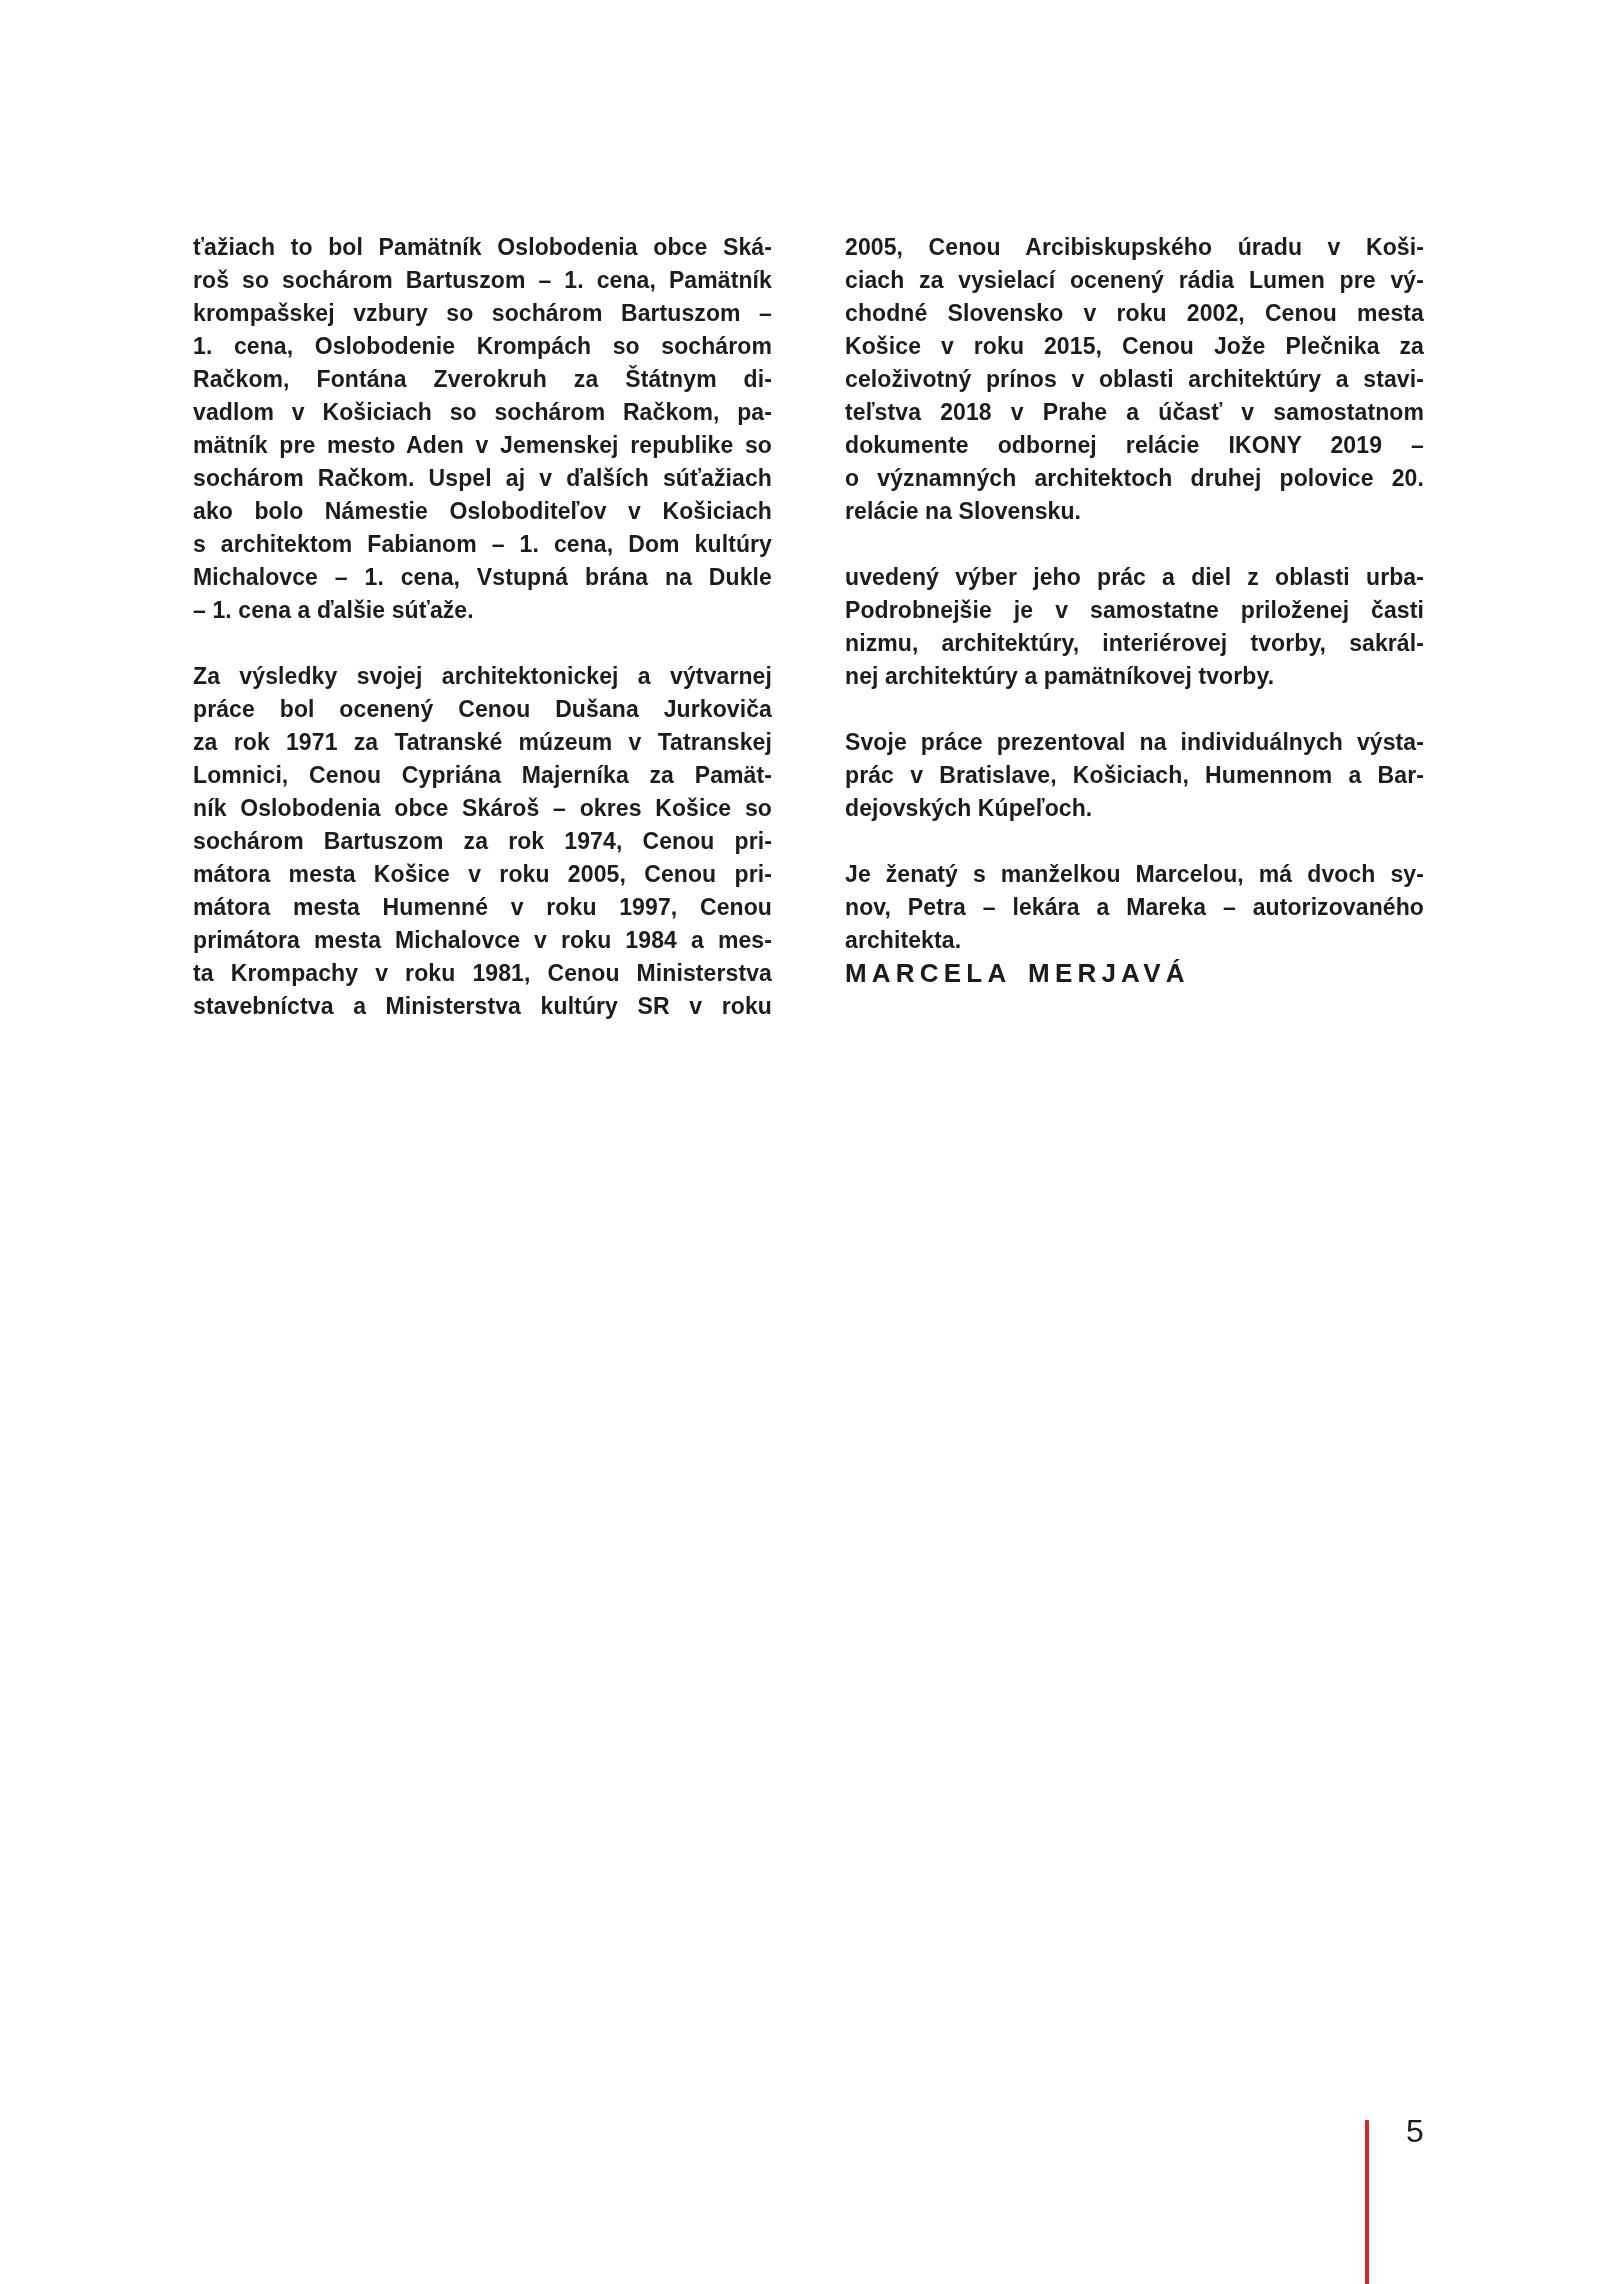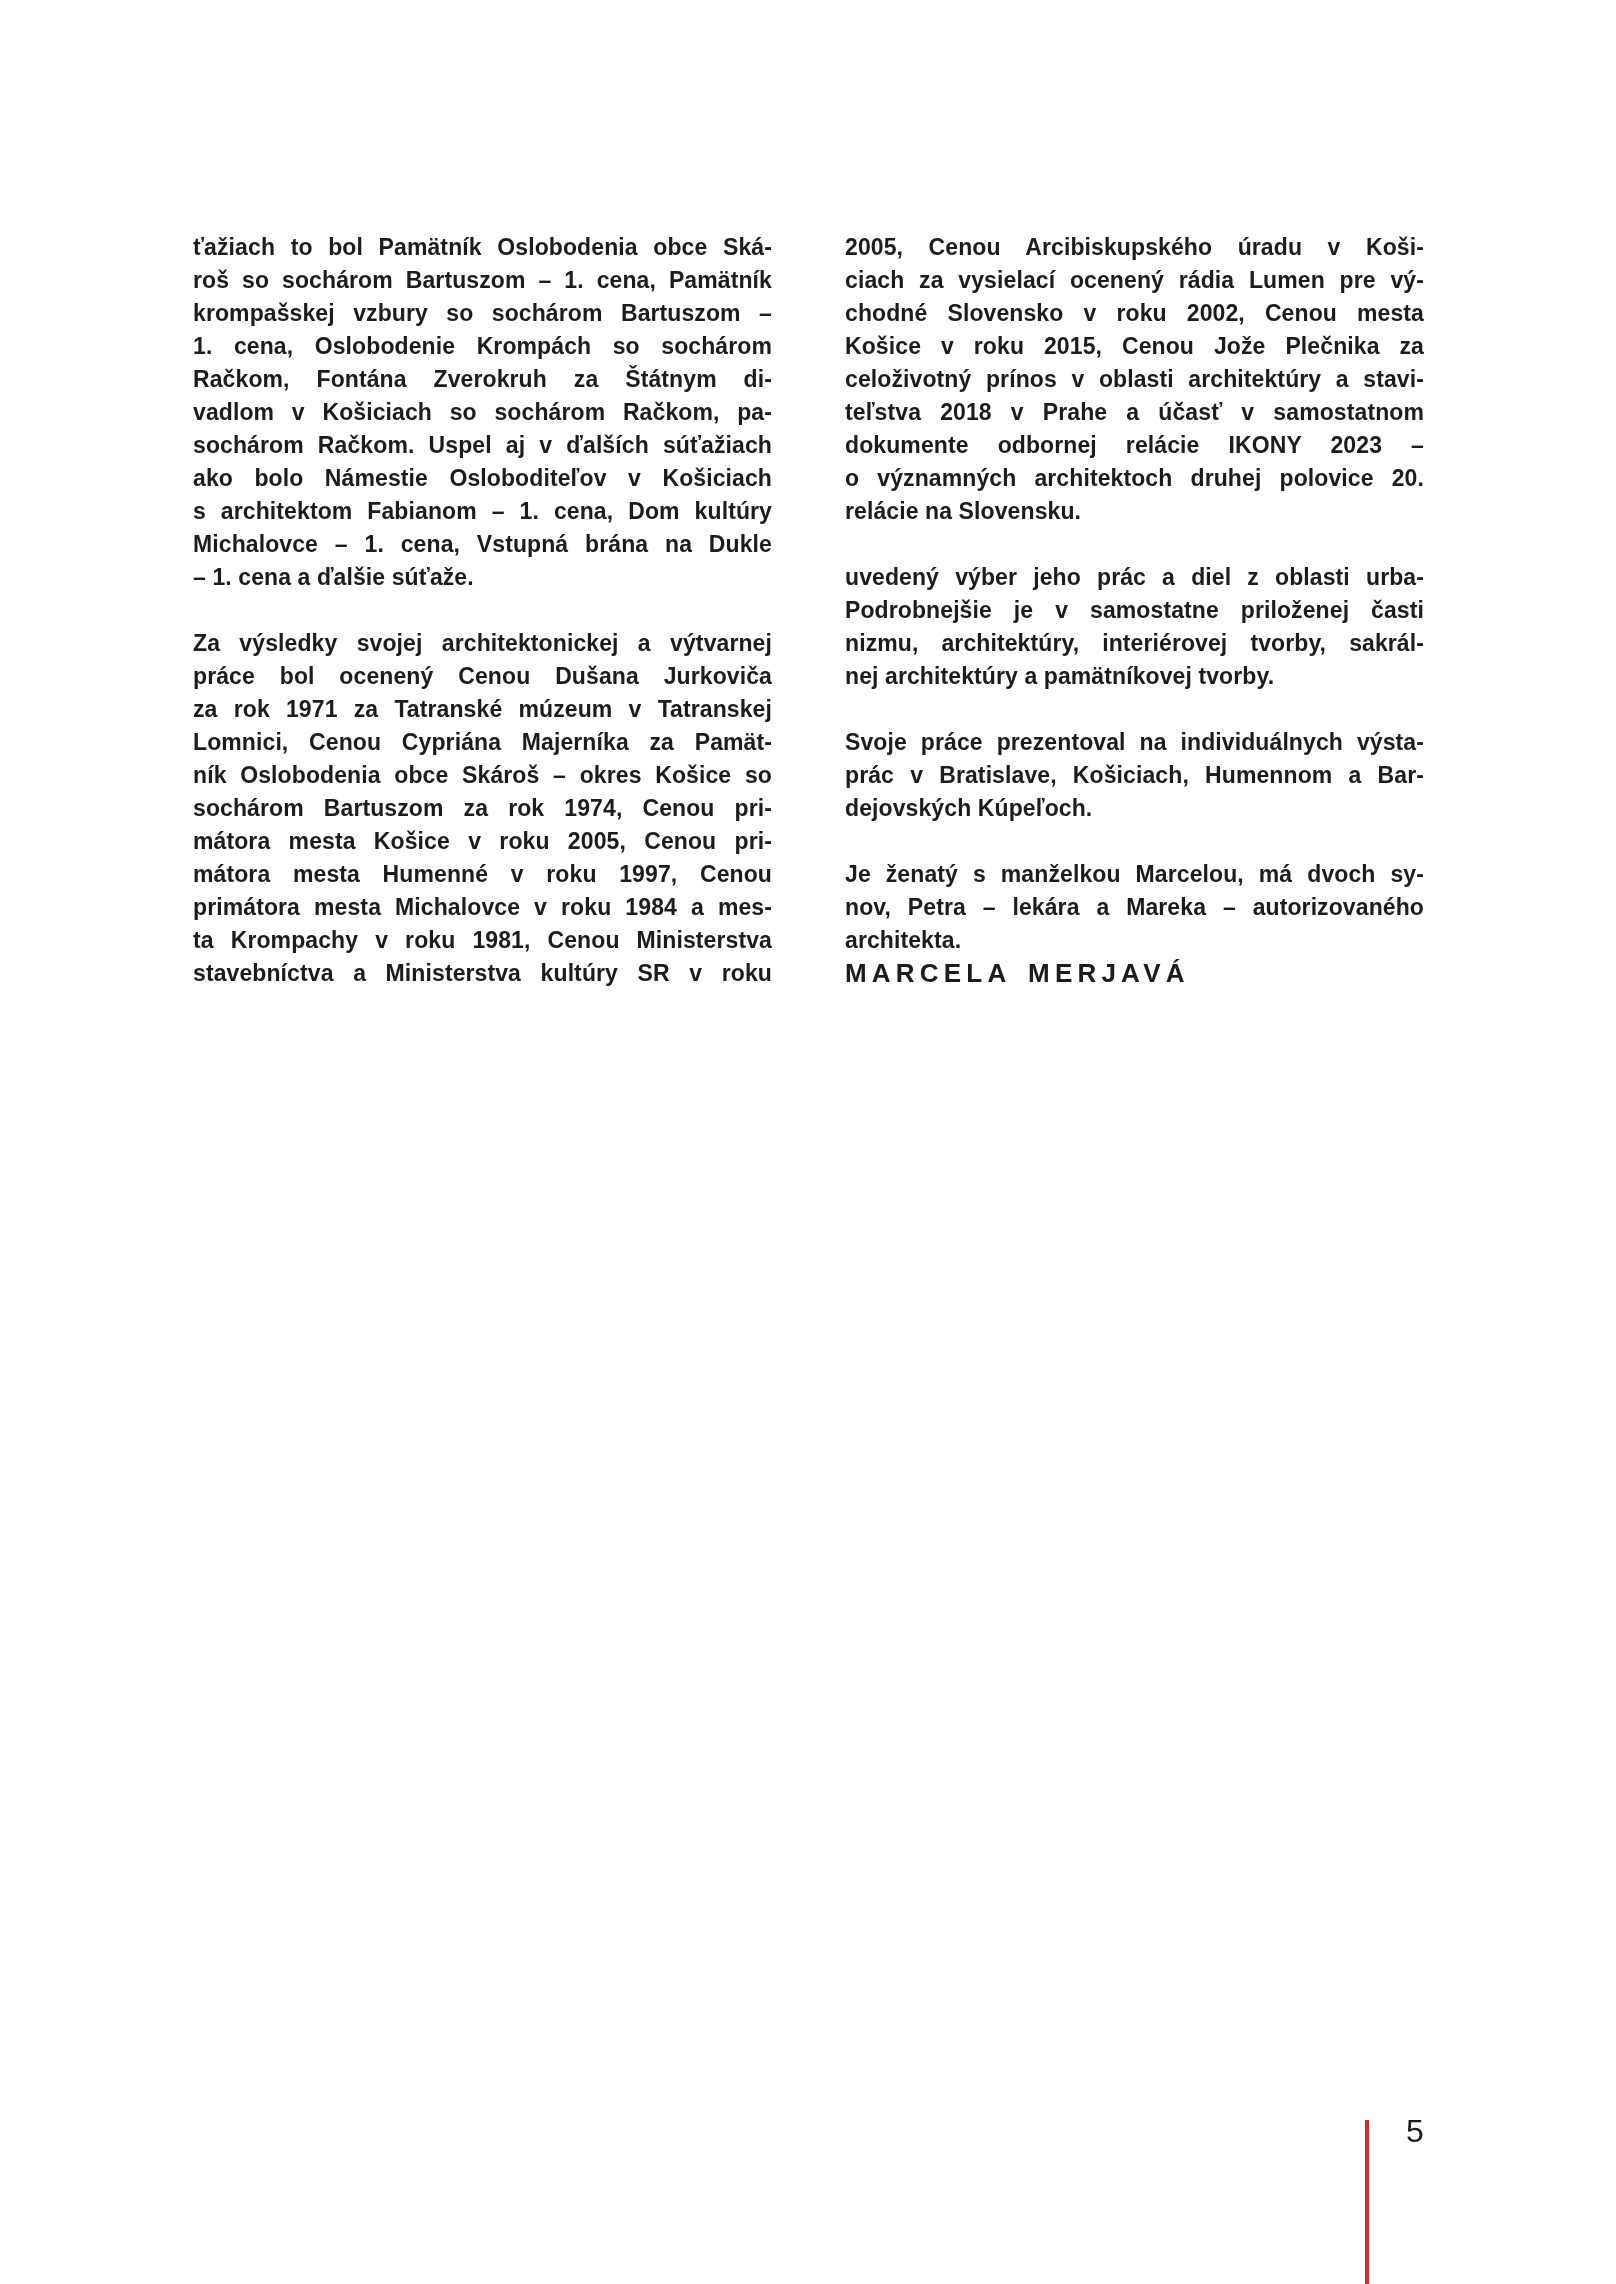--- a/index.html
+++ b/index.html
@@ -67,20 +67,21 @@
 <div class="page" style="background: rgb(255, 255, 255); color: rgb(29, 27, 28);">
 
   <div class="column column-left">
     <div class="para">
         <div class="line j">ťažiach to bol Pamätník Oslobodenia obce Ská-</div>
         <div class="line j">roš so sochárom Bartuszom – 1. cena, Pamätník</div>
         <div class="line j">krompašskej vzbury so sochárom Bartuszom –</div>
         <div class="line j">1. cena, Oslobodenie Krompách so sochárom</div>
         <div class="line j">Račkom, Fontána Zverokruh za Štátnym di-</div>
         <div class="line j">vadlom v Košiciach so sochárom Račkom, pa-</div>
+        <div class="line j">mätník pre mesto Aden v Jemenskej republike so</div>
         <div class="line j">sochárom Račkom. Uspel aj v ďalších súťažiach</div>
         <div class="line j">ako bolo Námestie Osloboditeľov v Košiciach</div>
         <div class="line j">s architektom Fabianom – 1. cena, Dom kultúry</div>
         <div class="line j">Michalovce – 1. cena, Vstupná brána na Dukle</div>
         <div class="line">– 1. cena a ďalšie súťaže.</div>
       </div>
     <div class="para">
         <div class="line j">Za výsledky svojej architektonickej a výtvarnej</div>
         <div class="line j">práce bol ocenený Cenou Dušana Jurkoviča</div>
         <div class="line j">za rok 1971 za Tatranské múzeum v Tatranskej</div>
@@ -96,21 +97,21 @@
   </div>
 
   <div class="column column-right">
     <div class="para">
         <div class="line j">2005, Cenou Arcibiskupského úradu v Koši-</div>
         <div class="line j">ciach za vysielací ocenený rádia Lumen pre vý-</div>
         <div class="line j">chodné Slovensko v roku 2002, Cenou mesta</div>
         <div class="line j">Košice v roku 2015, Cenou Jože Plečnika za</div>
         <div class="line j">celoživotný prínos v oblasti architektúry a stavi-</div>
         <div class="line j">teľstva 2018 v Prahe a účasť v samostatnom</div>
-        <div class="line j">dokumente odbornej relácie IKONY 2023 –</div>
+        <div class="line j">dokumente odbornej relácie IKONY 2019 –</div>
         <div class="line j">o významných architektoch druhej polovice 20.</div>
         <div class="line">relácie na Slovensku.</div>
       </div>
     <div class="para">
         <div class="line j">uvedený výber jeho prác a diel z oblasti urba-</div>
         <div class="line j">Podrobnejšie je v samostatne priloženej časti</div>
         <div class="line j">nizmu, architektúry, interiérovej tvorby, sakrál-</div>
         <div class="line">nej architektúry a pamätníkovej tvorby.</div>
       </div>
     <div class="para">

